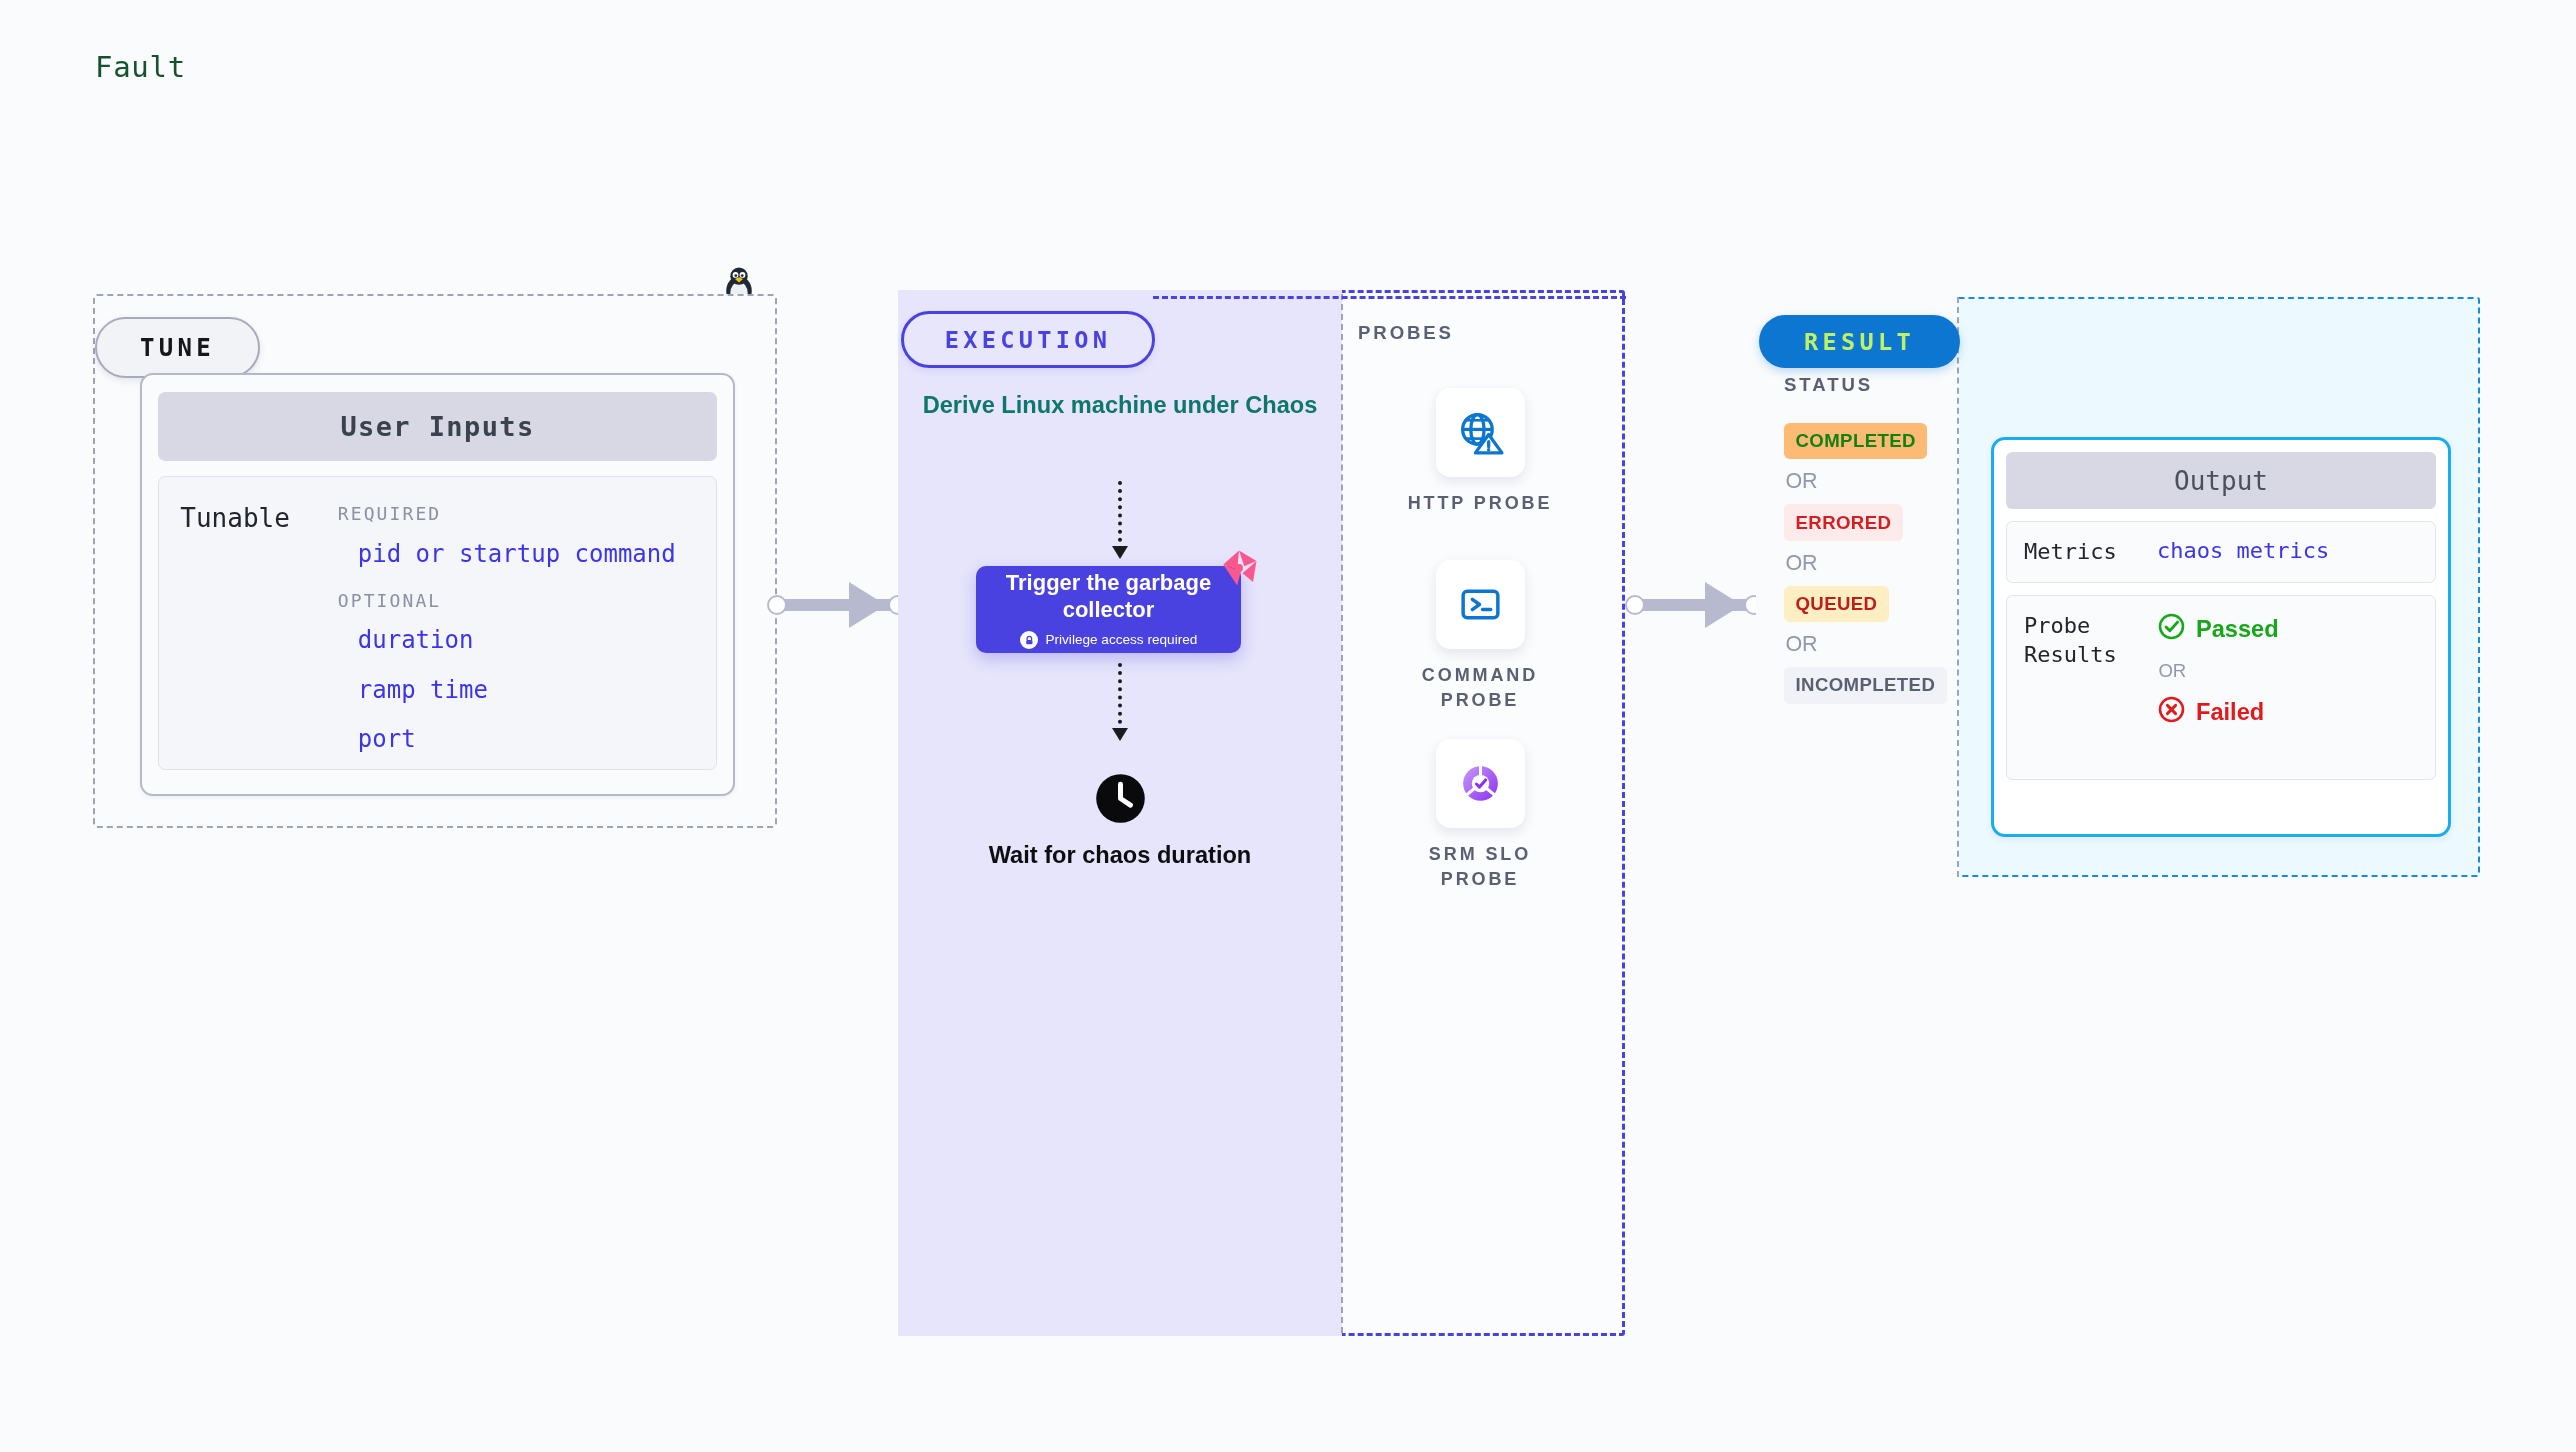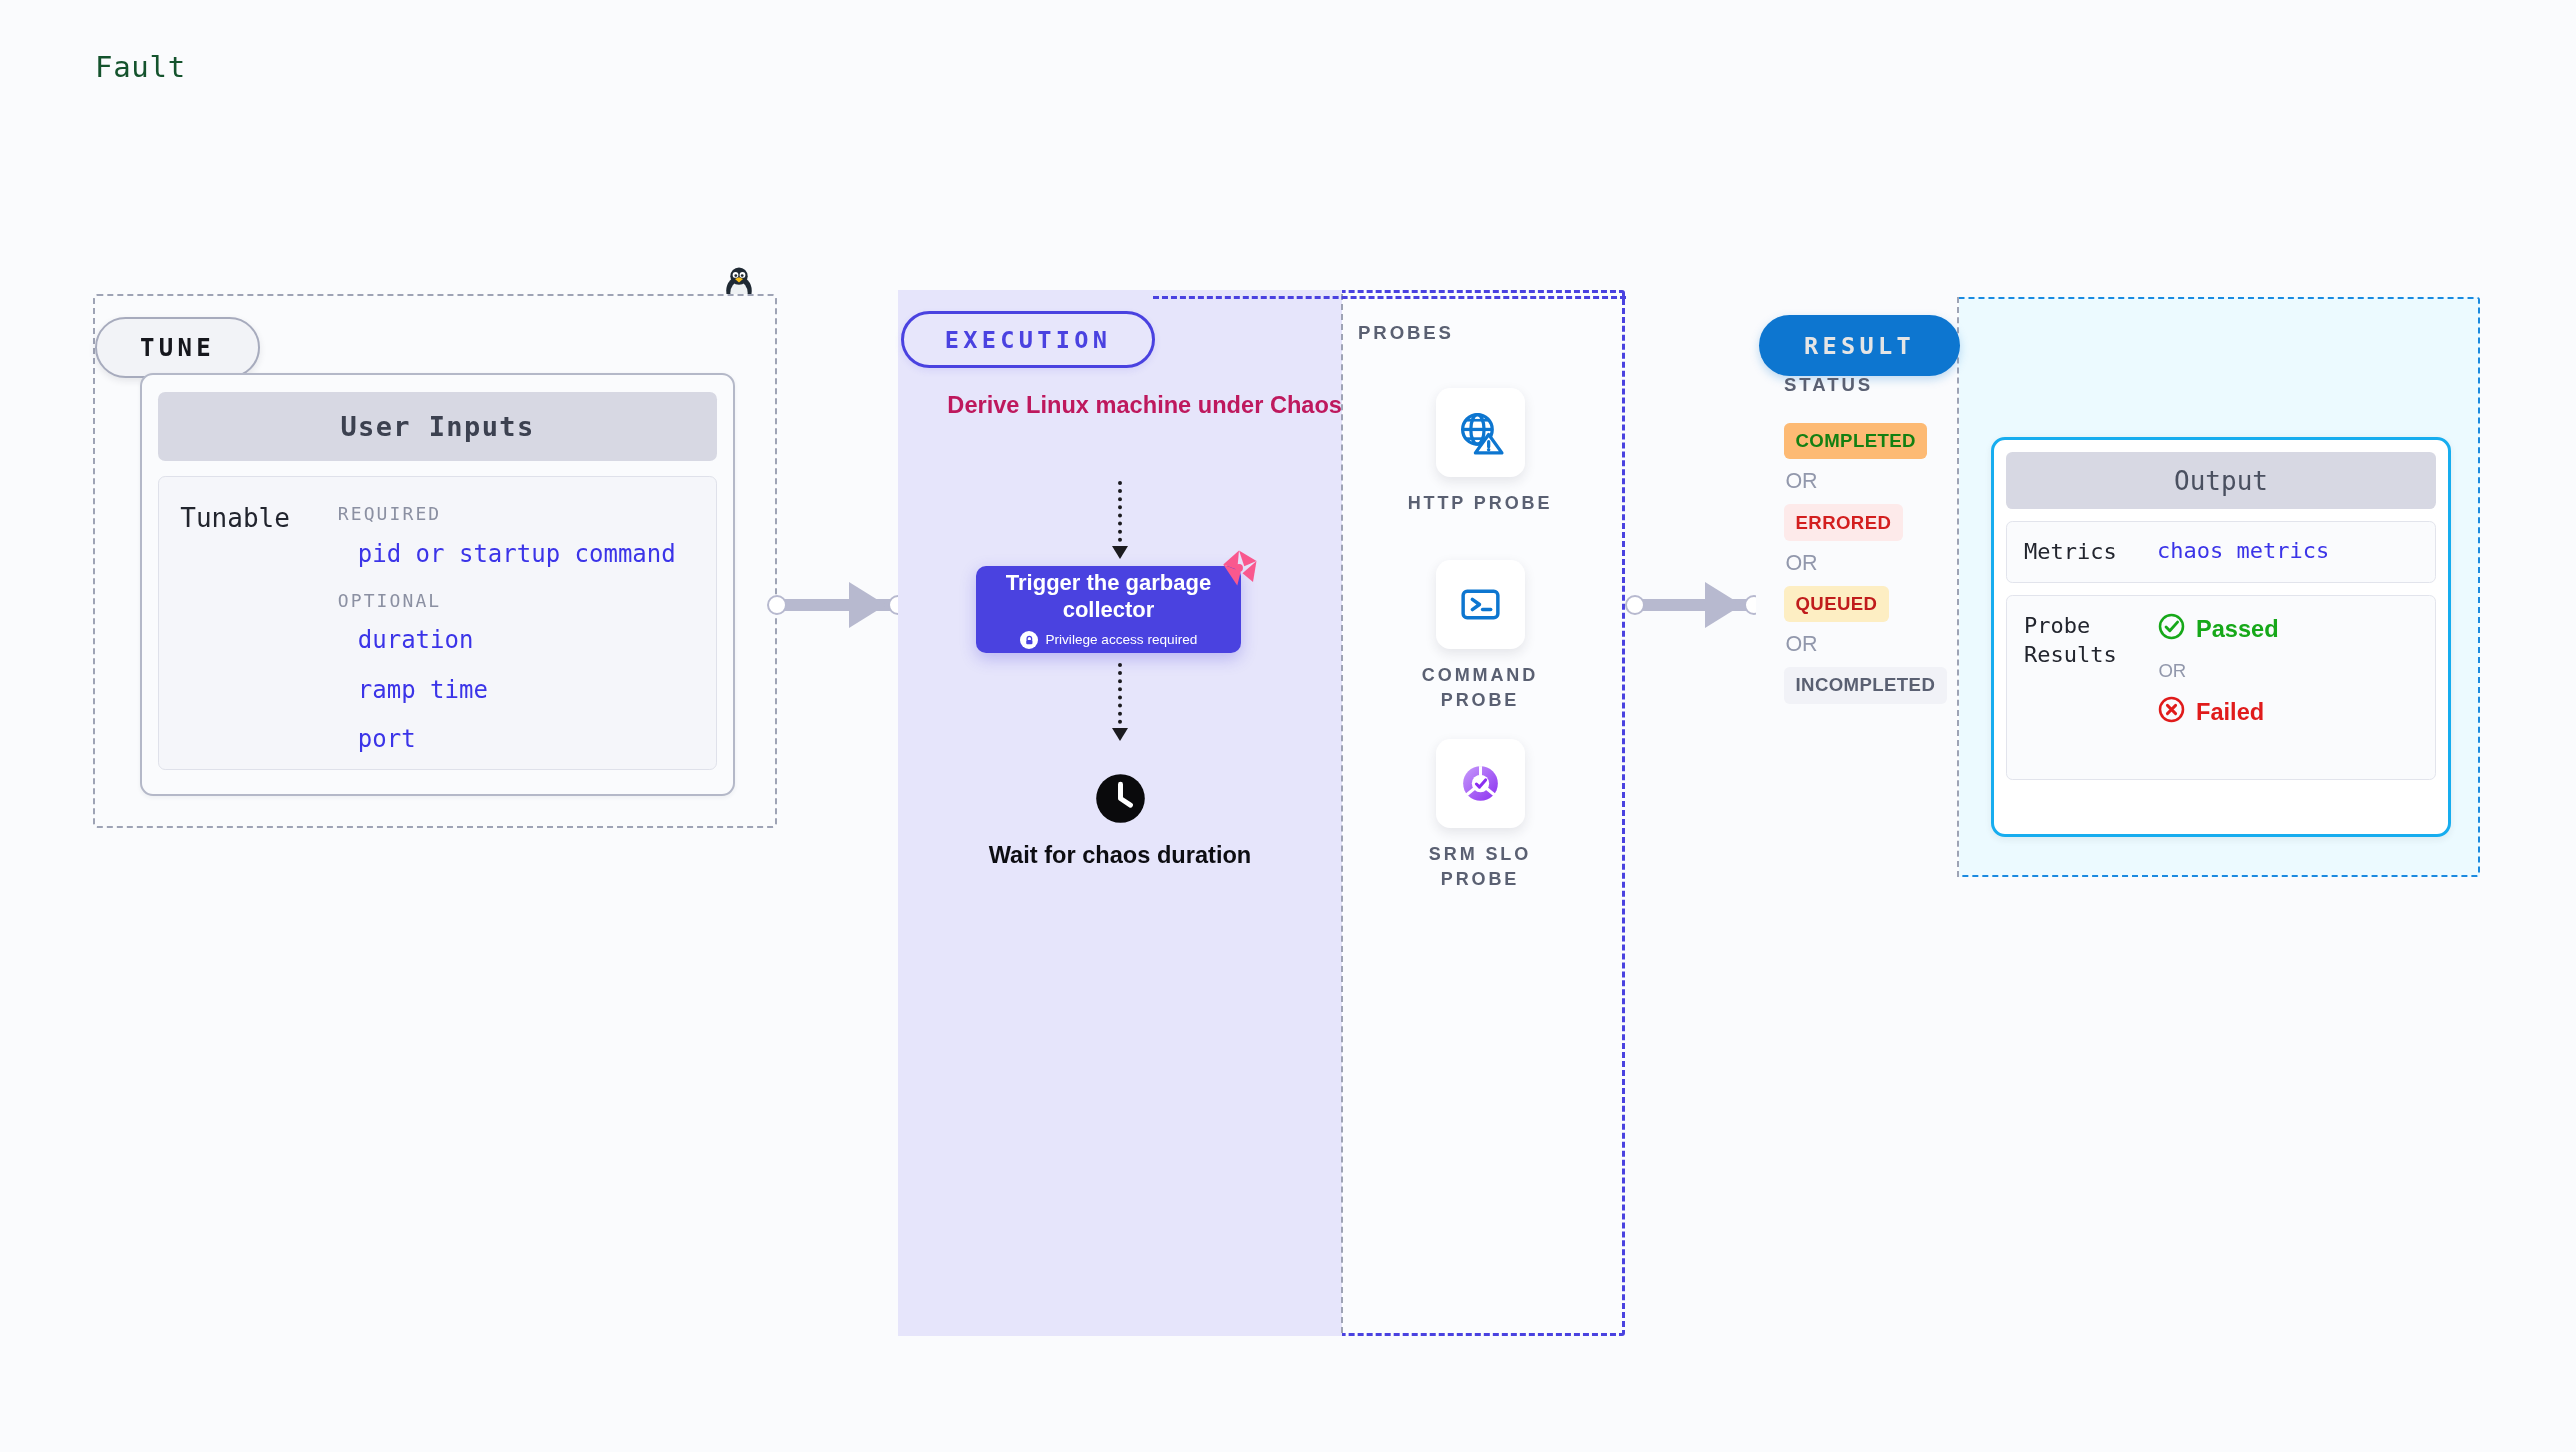--- a/index.html
+++ b/index.html
@@ -79,22 +79,22 @@
   .exec-divider {
     position: absolute; left: 1341px; top: 294px; width: 0; height: 1039px;
     border-left: 2.9px dashed #9ea3b5;
   }
   .pill-exec {
     left: 901px; top: 267px; width: 254px; height: 57px;
     background: #e7e6fb; border: 3.6px solid #4a42e0; color: #4a42e0; font-size: 23.6px;
     box-shadow: 0 2.9px 7.2px rgba(74,66,224,.10);
   }
   .exec-step-title {
-    position: absolute; left: 898px; top: 390px; width: 444px; text-align: right;
-    font-size: 23.6px; font-weight: 700; color: #be185d; line-height: 1.35;
+    position: absolute; left: 898px; top: 390px; width: 444px; text-align: center;
+    font-size: 23.6px; font-weight: 700; color: #0f766e; line-height: 1.35;
   }
   .dotarrow {
     position: absolute; left: 1118px; width: 0; border-left: 4.3px dotted #1b1b1f;
   }
   .dotarrow-head {
     position: absolute; width: 0; height: 0;
     border-left: 8.6px solid transparent; border-right: 8.6px solid transparent;
     border-top: 13px solid #1b1b1f;
   }
   .trigger-card {
@@ -141,22 +141,22 @@
   
   .result-outer {
     position: absolute; left: 1756px; top: 297px; width: 724px; height: 580px;
     border: 2.9px dashed #1a8ae0; border-radius: 2.9px; background: #ecfaff;
   }
   .result-col {
     position: absolute; left: 1756px; top: 297px; width: 203px; height: 580px;
     background: #fafbfd; border-right: 2.1px dashed #9ea3b5;
   }
   .pill-result {
-    left: 1759px; top: 271px; width: 201px; height: 61px;
-    background: #0d76d0; border: 0; color: #e5e5e5; font-size: 23.6px;
+    left: 1759px; top: 271px; width: 201px; height: 53px;
+    background: #0d76d0; border: 0; color: #bef264; font-size: 23.6px;
     box-shadow: 0 3.6px 10px rgba(13,118,208,.26);
   }
   .status-label {
     position: absolute; left: 1784px; top: 374px;
     font-size: 18.6px; font-weight: 700; color: #5a6072; letter-spacing: 2.9px;
   }
   .status-stack { position: absolute; left: 1784px; top: 423px; width: 150px; }
   .badge {
     display: inline-block; padding: 7.2px 11.5px; border-radius: 5.7px;
     font-size: 18.6px; font-weight: 700; letter-spacing: 0.4px;

